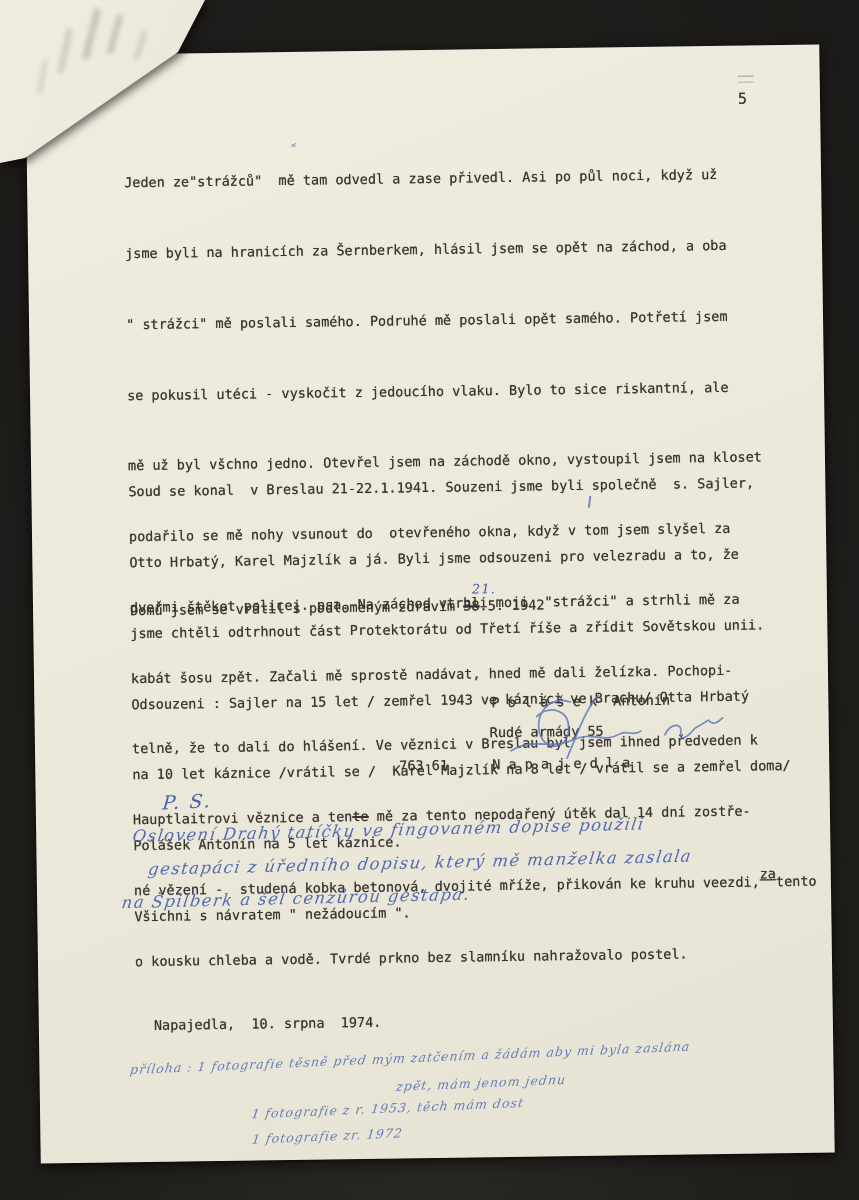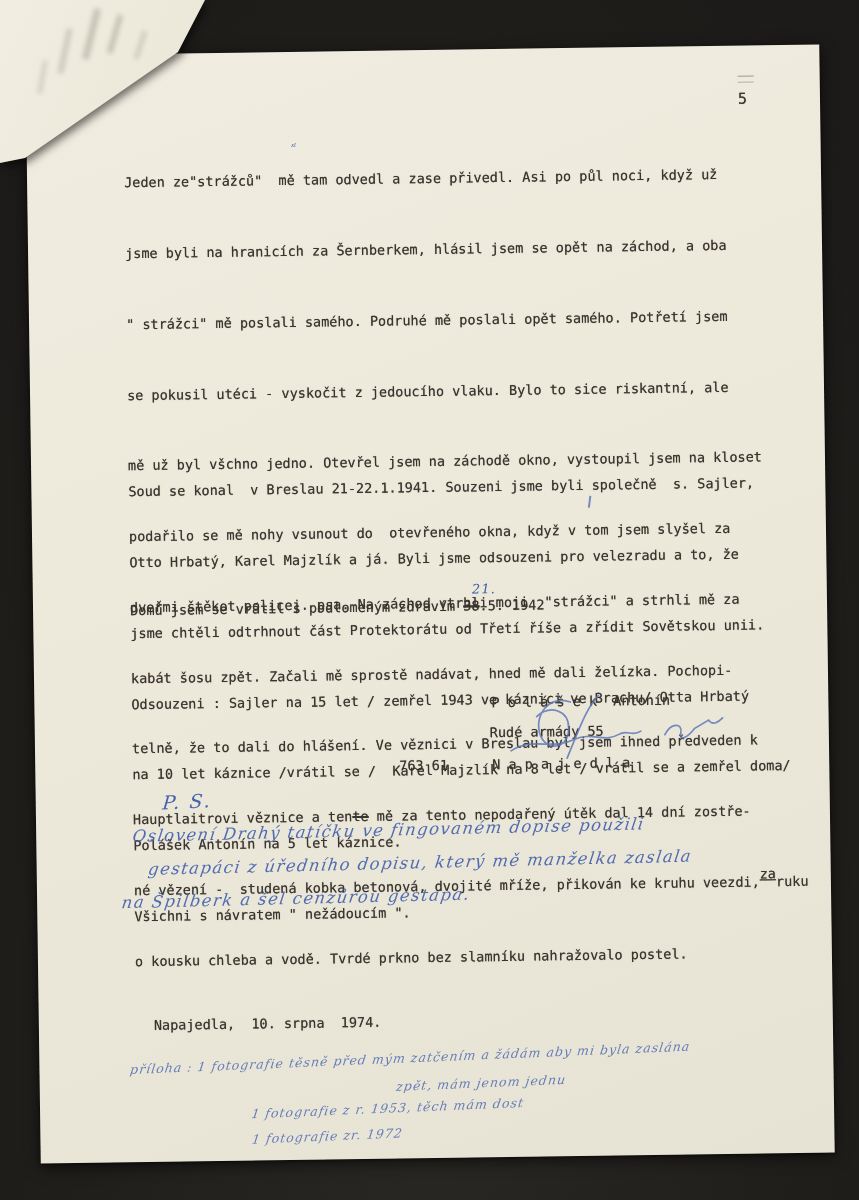--- a/index.html
+++ b/index.html
@@ -66,21 +66,21 @@
     <div class="tl">Jeden ze"strážců"  mě tam odvedl a zase přivedl. Asi po půl noci, když už</div>
     <div class="tl">jsme byli na hranicích za Šernberkem, hlásil jsem se opět na záchod, a oba</div>
     <div class="tl">" strážci" mě poslali samého. Podruhé mě poslali opět samého. Potřetí jsem</div>
     <div class="tl">se pokusil utéci - vyskočit z jedoucího vlaku. Bylo to sice riskantní, ale</div>
     <div class="tl">mě už byl všchno jedno. Otevřel jsem na záchodě okno, vystoupil jsem na kloset</div>
     <div class="tl">podařilo se mě nohy vsunout do  otevřeného okna, když v tom jsem slyšel za</div>
     <div class="tl">dveřmi štěkot policej. psa. Na záchod vtrhli moji  "strážci" a strhli mě za</div>
     <div class="tl">kabát šosu zpět. Začali mě sprostě nadávat, hned mě dali želízka. Pochopi-</div>
     <div class="tl">telně, že to dali do hlášení. Ve věznici v Breslau byl jsem ihned předveden k</div>
     <div class="tl"><span>Hauptlaitrovi věznice a ten</span><span class="strike">te</span><span> mě za tento nepodařený útěk dal 14 dní zostře-</span></div>
-    <div class="tl"><span>né vězení -  studená kobka betonová, dvojité mříže, přikován ke kruhu veezdi,</span><span class="sup">za</span><span>ruku</span></div>
+    <div class="tl"><span>né vězení -  studená kobka betonová, dvojité mříže, přikován ke kruhu veezdi,</span><span class="sup">za</span><span>tento</span></div>
     <div class="tl">o kousku chleba a vodě. Tvrdé prkno bez slamníku nahražovalo postel.</div>
   </div>
 
   <div class="ink-mark" style="left:264px;top:88px;font-size:11px;">ˣᵗ</div>
 
   <div style="position:absolute;left:557px;top:448px;width:2px;height:12px;background:#4462ae;opacity:.7;transform:rotate(8deg);"></div>
 
   <div class="typed" style="left:97px;top:379px;">
     <div class="tl">Soud se konal  v Breslau 21-22.1.1941. Souzeni jsme byli společně  s. Sajler,</div>
     <div class="tl">Otto Hrbatý, Karel Majzlík a já. Byli jsme odsouzeni pro velezradu a to, že</div>

